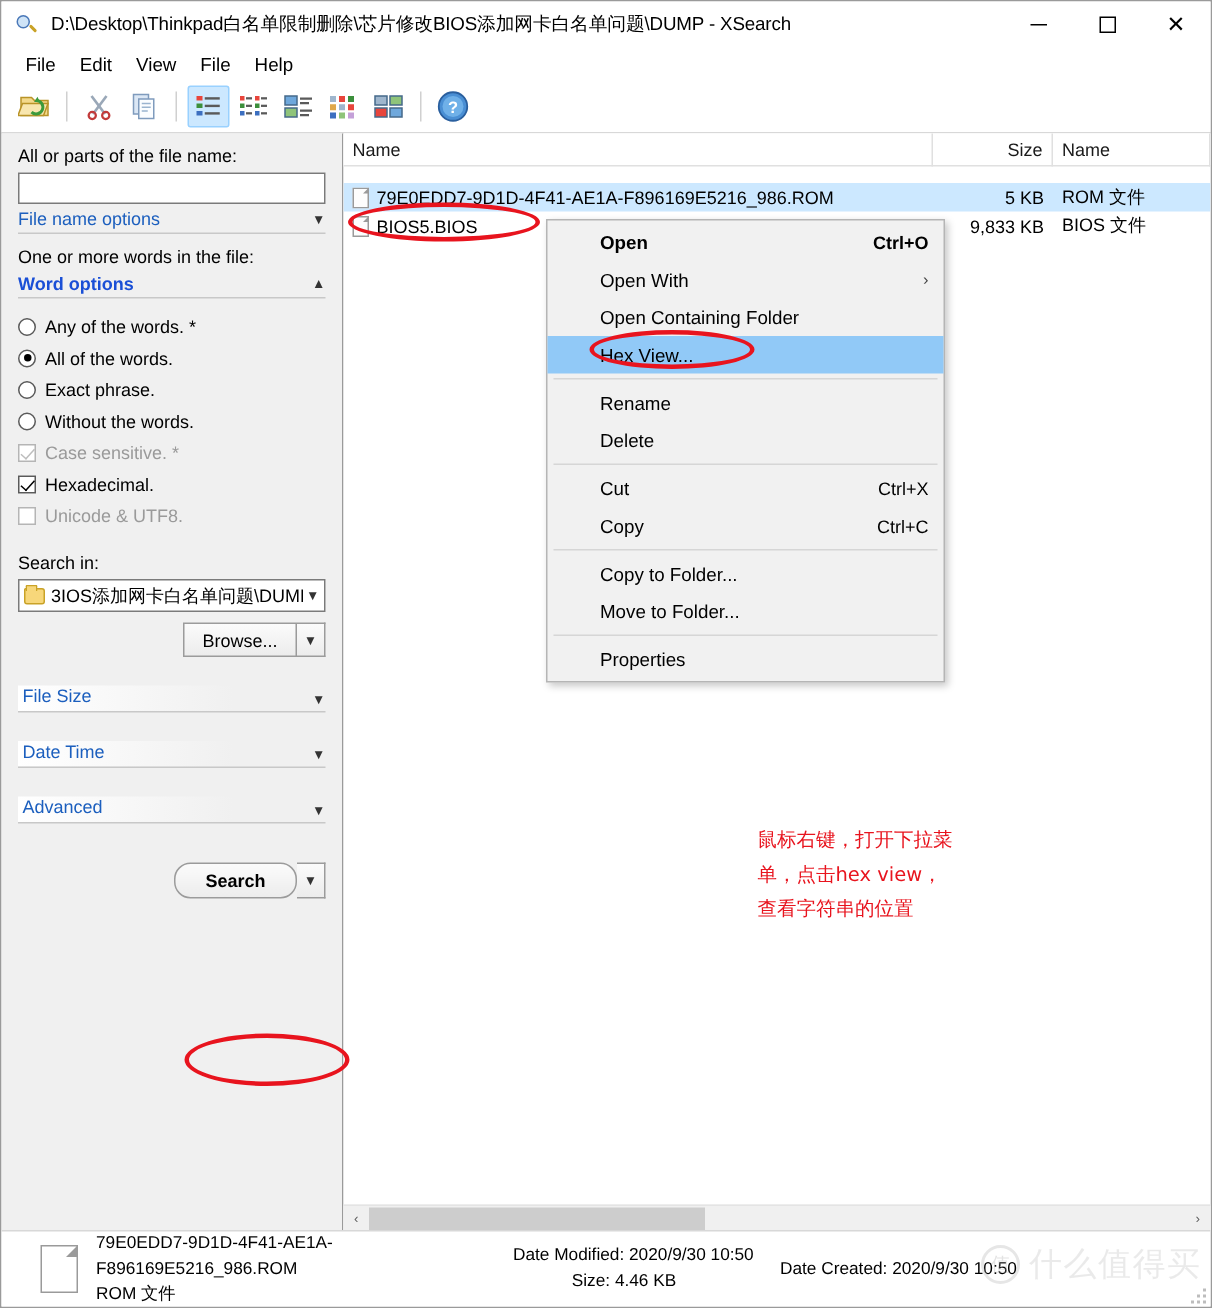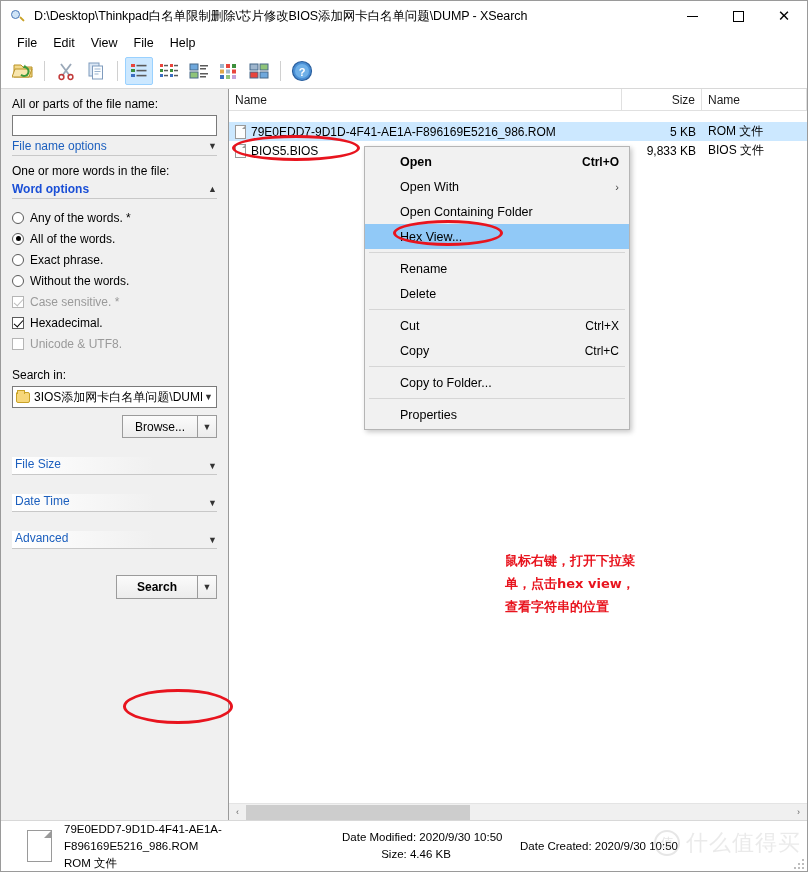--- a/index.html
+++ b/index.html
@@ -248,20 +248,21 @@
   .searchrow {
     width: 205px;
     display: flex; justify-content: flex-end;
     margin-top: 26px;
     position: relative;
   }
   .btn-search {
     font-weight: bold;
     padding: 0 20px;
     height: 24px;
+    border-radius: 11px;
   }
   .ellipse {
     position: absolute;
     border: 3px solid #e8141e;
     border-radius: 50%;
     pointer-events: none;
     z-index: 50;
   }
 
   
@@ -349,21 +350,21 @@
   .mi .maccel { color: #000; font-weight: bold; font-size: 12px; margin-left: 12px; }
   .mi .msub { font-size: 11px; color: #444; }
   .msep { height: 1px; background: #d6d6d6; margin: 3px 4px; }
 
   
   .annot {
     position: absolute;
     left: 276px; top: 427px;
     color: #e8141e;
     font-size: 13px;
-    font-weight: bold;
+    font-weight: normal;
     line-height: 23px;
     font-family: "DejaVu Sans", sans-serif;
     z-index: 45;
     white-space: pre;
   }
 
   
   .hscroll {
     height: 17px;
     flex: 0 0 auto;
@@ -708,20 +709,23 @@
             <span class="maccel" style="font-weight:normal">Ctrl+X</span>
           </div>
           <div class="mi">
             <span class="mlabel">Copy</span>
             <span class="maccel" style="font-weight:normal">Ctrl+C</span>
           </div>
           <div class="msep"></div>
           <div class="mi">
             <span class="mlabel">Copy to Folder...</span>
           </div>
+          <div class="mi">
+            <span class="mlabel">Move to Folder...</span>
+          </div>
           <div class="msep"></div>
           <div class="mi">
             <span class="mlabel">Properties</span>
           </div>
 
           <div class="ellipse" style="left:28px; top:73px; width:110px; height:26px;"></div>
         </div>
 
         <div class="annot">鼠标右键，打开下拉菜
 单，点击hex view，

